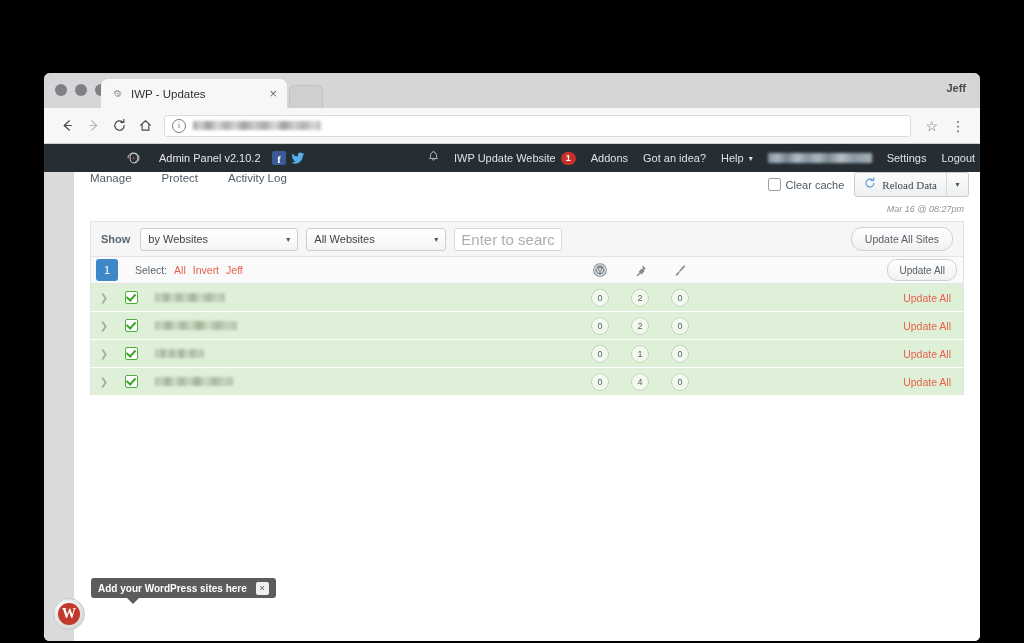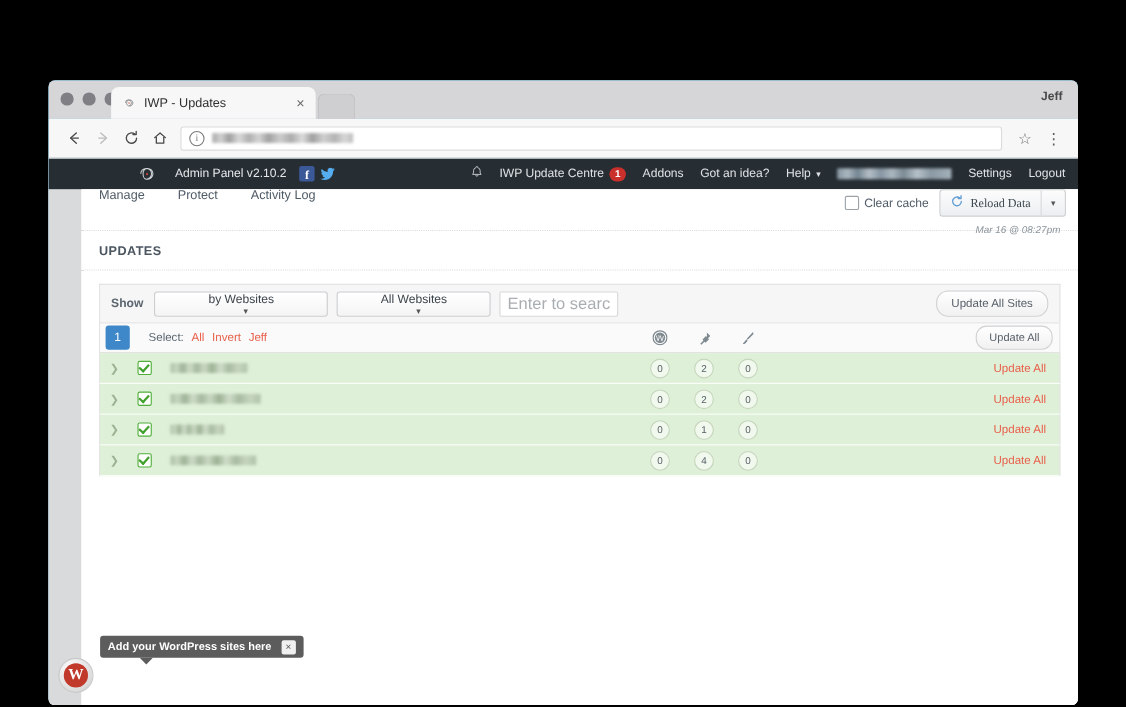--- a/index.html
+++ b/index.html
@@ -379,21 +379,20 @@
     border: 1px solid #ccced0;
     border-radius: 3px;
     display: flex;
     align-items: center;
     justify-content: space-between;
     padding: 0 7px;
     box-sizing: border-box;
     font-size: 11px;
     color: #3c444b;
     cursor: pointer;
-    flex-direction: column;
   }
   .select-box.w1 { width: 158px; }
   .select-box.w2 { width: 140px; }
   .select-arrow { font-size: 8px; color: #555; margin-left: 8px; }
   .search-input {
     width: 108px;
     height: 23px;
     border: 1px solid #d8d8d8;
     border-radius: 2px;
     background: #fff;
@@ -759,21 +758,21 @@
           </span>
         </div>
         <div class="appbar-right">
           <span class="bell">
             <svg width="13" height="13" viewBox="0 0 16 16">
                 <path d="M8 1.6a.85.85 0 0 1 .85.85v.4A3.7 3.7 0 0 1 11.7 6.4v2.4l1.1 1.7H3.2l1.1-1.7V6.4A3.7 3.7 0 0 1 7.15 2.85v-.4A.85.85 0 0 1 8 1.6z" fill="none" stroke="#cfd3d6" stroke-width="1"></path>
                 <path d="M6.6 11.4a1.45 1.45 0 0 0 2.8 0" fill="none" stroke="#cfd3d6" stroke-width="1"></path>
               </svg>
           </span>
           <span class="app-link">
-            <span>IWP Update Centre</span>
+            <span>IWP Update Website</span>
             <span class="badge-count">1</span>
           </span>
           <span class="app-link">Addons</span>
           <span class="app-link">Got an idea?</span>
           <span class="app-link">
             <span>Help</span>
             <span class="caret-down">▾</span>
           </span>
           <span class="user-redacted"></span>
           <span class="app-link">Settings</span>
@@ -804,23 +803,20 @@
                       </svg>
                   </span>
                   <span>Reload Data</span>
                 </span>
                 <span class="split-arrow">▾</span>
               </span>
             </div>
             <span class="timestamp">Mar 16 @ 08:27pm</span>
           </div>
 
-          <div class="page-title-row">
-            <span class="page-title">UPDATES</span>
-          </div>
 
           <div class="main-area">
 
             <div class="filter-bar">
               <span class="filter-label">Show</span>
               <span class="select-box w1">
                 <span>by Websites</span>
                 <span class="select-arrow">▾</span>
               </span>
               <span class="select-box w2">

